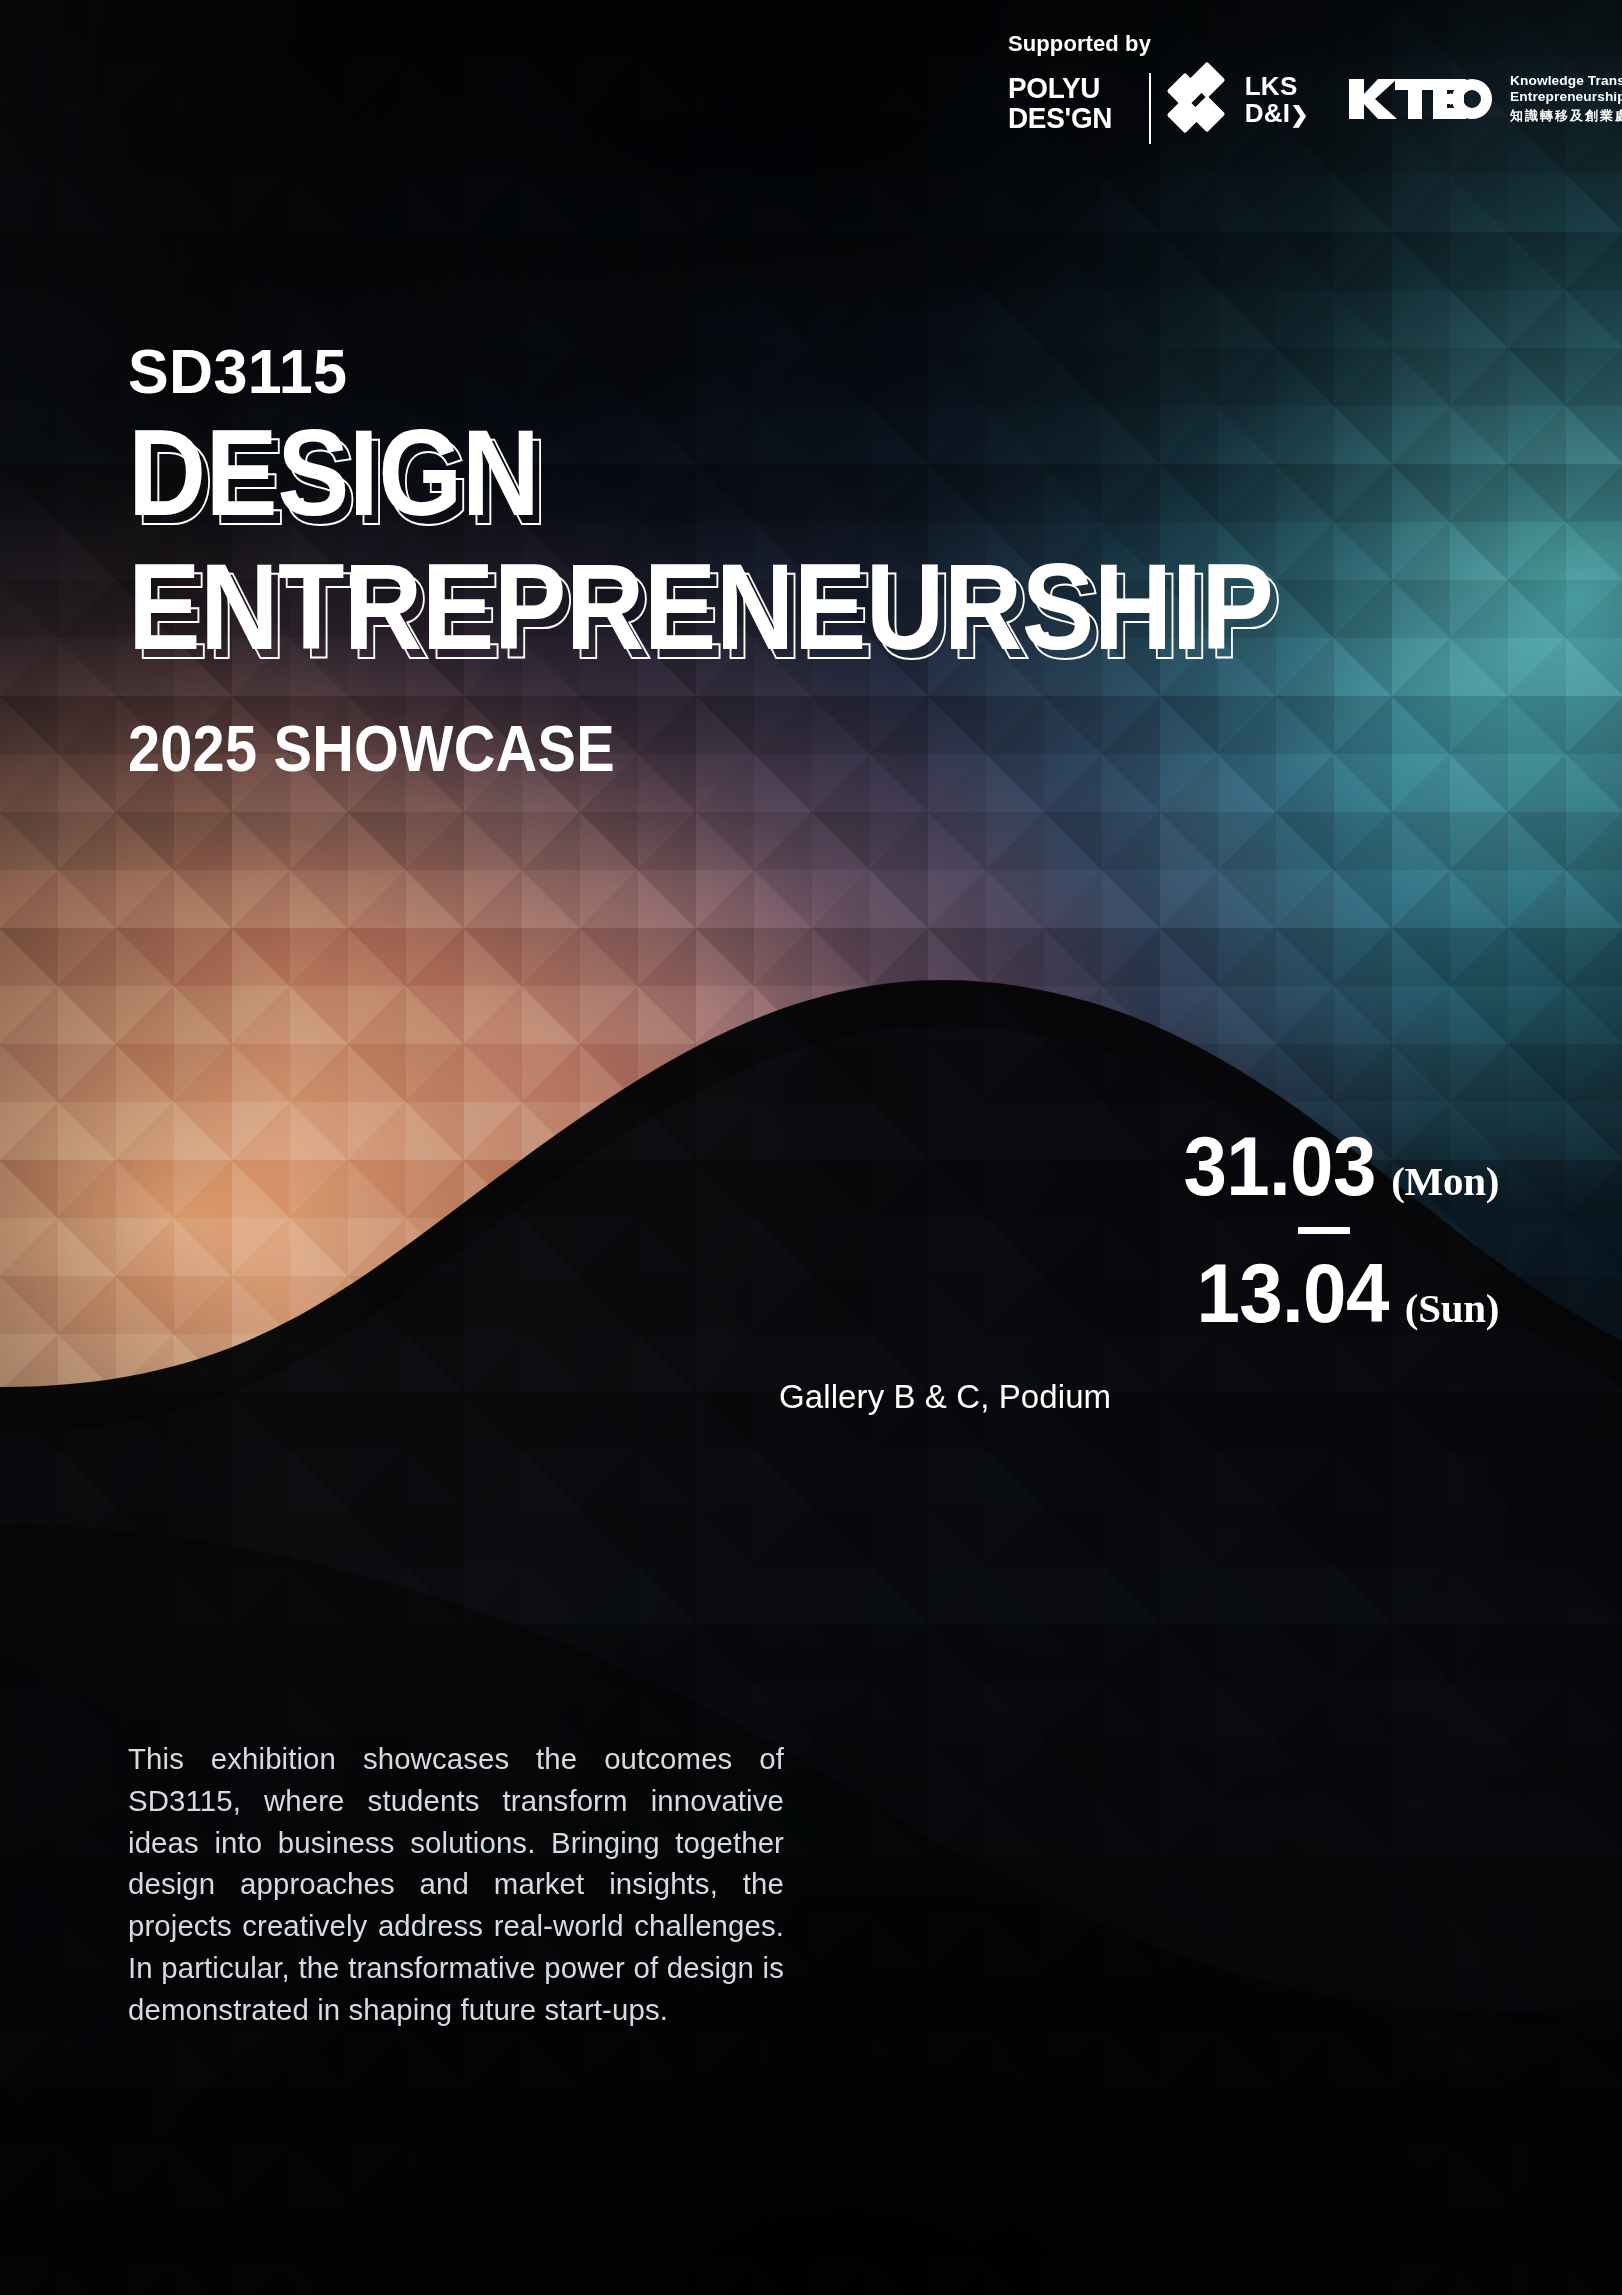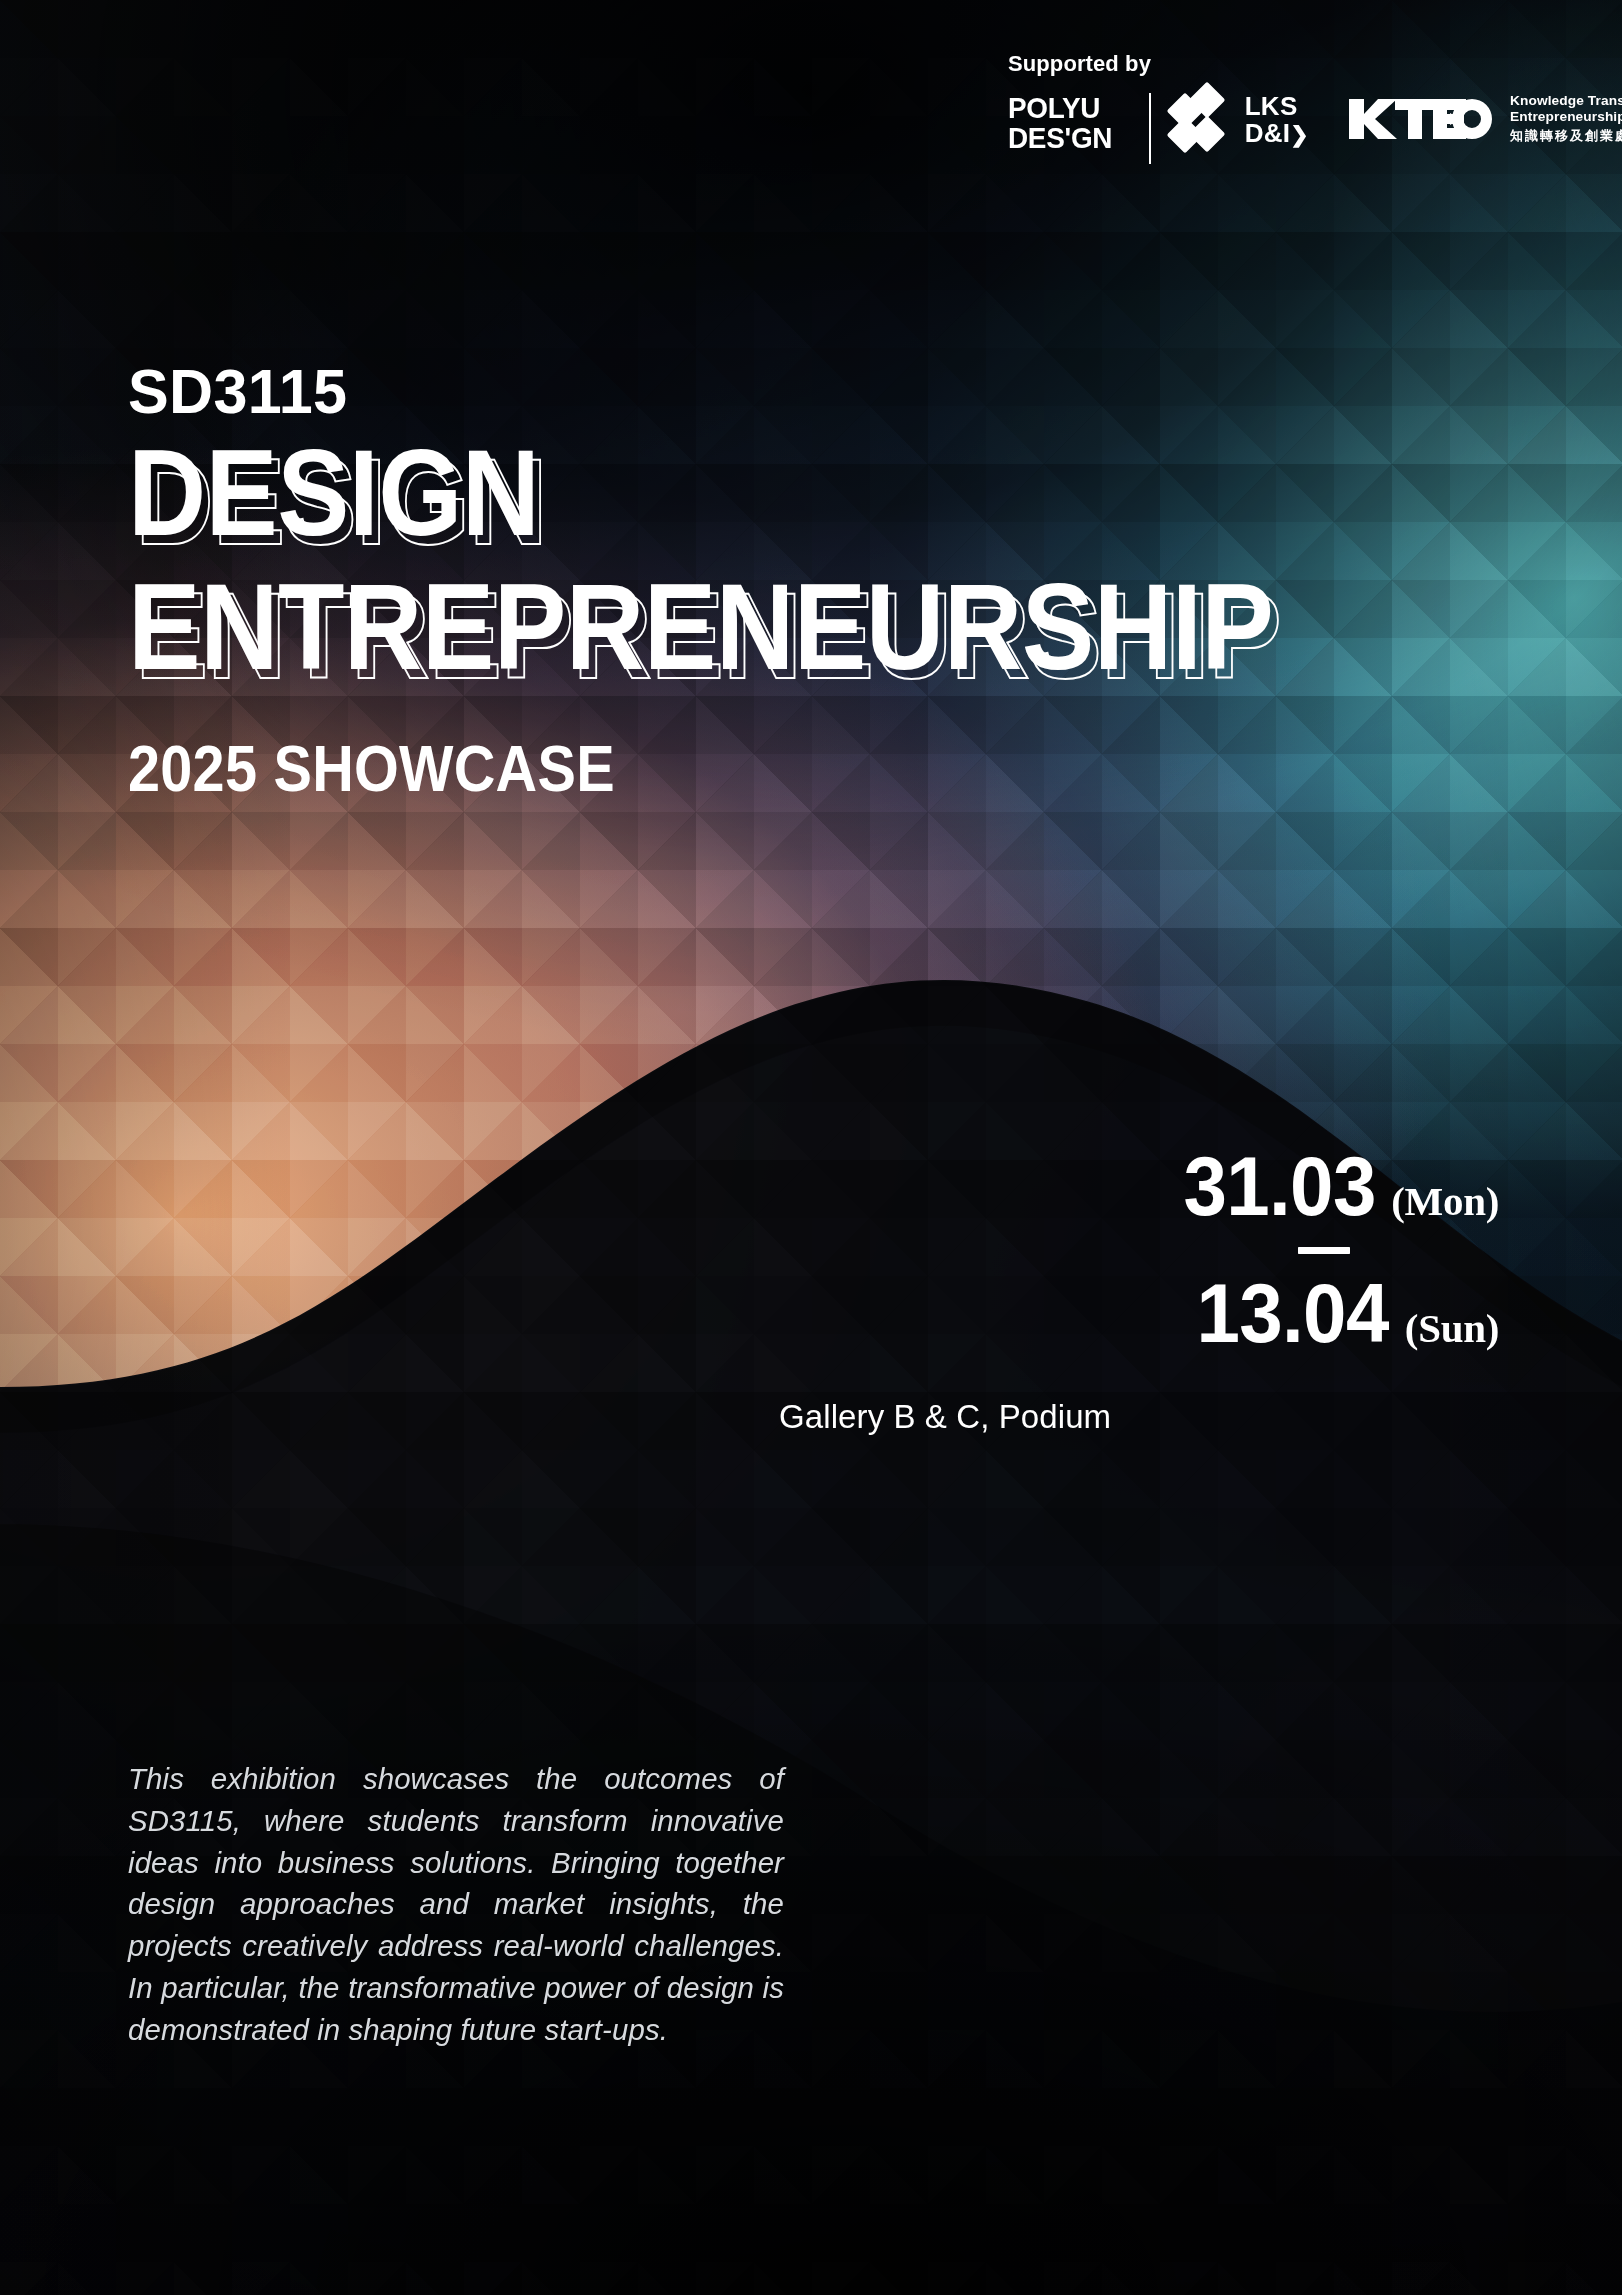--- a/index.html
+++ b/index.html
@@ -56,21 +56,21 @@
     background-image:
       linear-gradient(45deg,  rgba(255,255,255,0.035) 0 50%, rgba(0,0,0,0.05) 50% 100%),
       linear-gradient(-45deg, rgba(255,255,255,0.030) 0 50%, rgba(0,0,0,0.045) 50% 100%);
     background-size:232px 232px, 232px 232px;
     background-position:0 0, 116px 0;
     mix-blend-mode:soft-light;
     opacity:.85;
   }
 
   
-  #content{position:absolute;inset:0;z-index:10;margin-top:20px;}
+  #content{position:absolute;inset:0;z-index:10;}
 
   
   #supporters{
     position:absolute;left:1008px;top:31px;width:589px;
   }
   #supported-by{
     font-size:22px;font-weight:700;color:#fff;letter-spacing:0.1px;
     margin-bottom:15.7px;
   }
   #logo-row{display:flex;align-items:flex-start;gap:0;}
@@ -154,21 +154,21 @@
   }
   #venue{margin-top:37px;font-size:33px;font-weight:400;line-height:1.42;letter-spacing:0.1px;}
   #venue div{white-space:nowrap;}
 
   
   #body-copy{
     position:absolute;left:128px;top:1738px;width:656px;
     color:#d7dade;font-size:29.4px;line-height:1.42;
     text-align:justify;text-justify:inter-word;font-weight:400;
     letter-spacing:0.1px;
-    -webkit-hyphens:auto;hyphens:auto;font-style:italic;
+    -webkit-hyphens:auto;hyphens:auto;
   }
 </style>
 </head>
 <body>
 
 <div id="poster">
 
   <div class="layer" id="base"></div>
 
   <div class="layer" id="waves">

